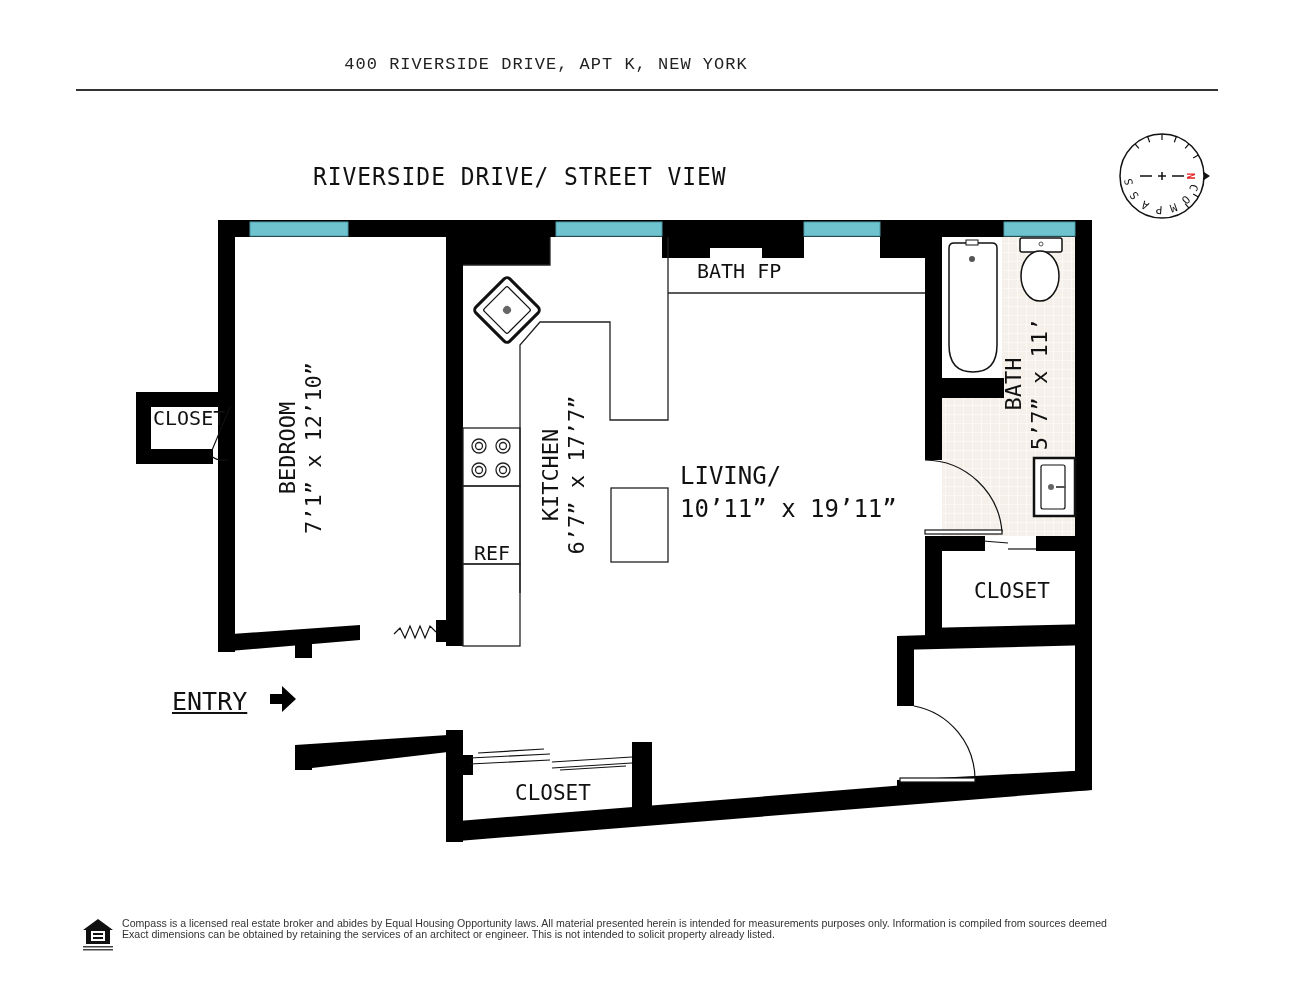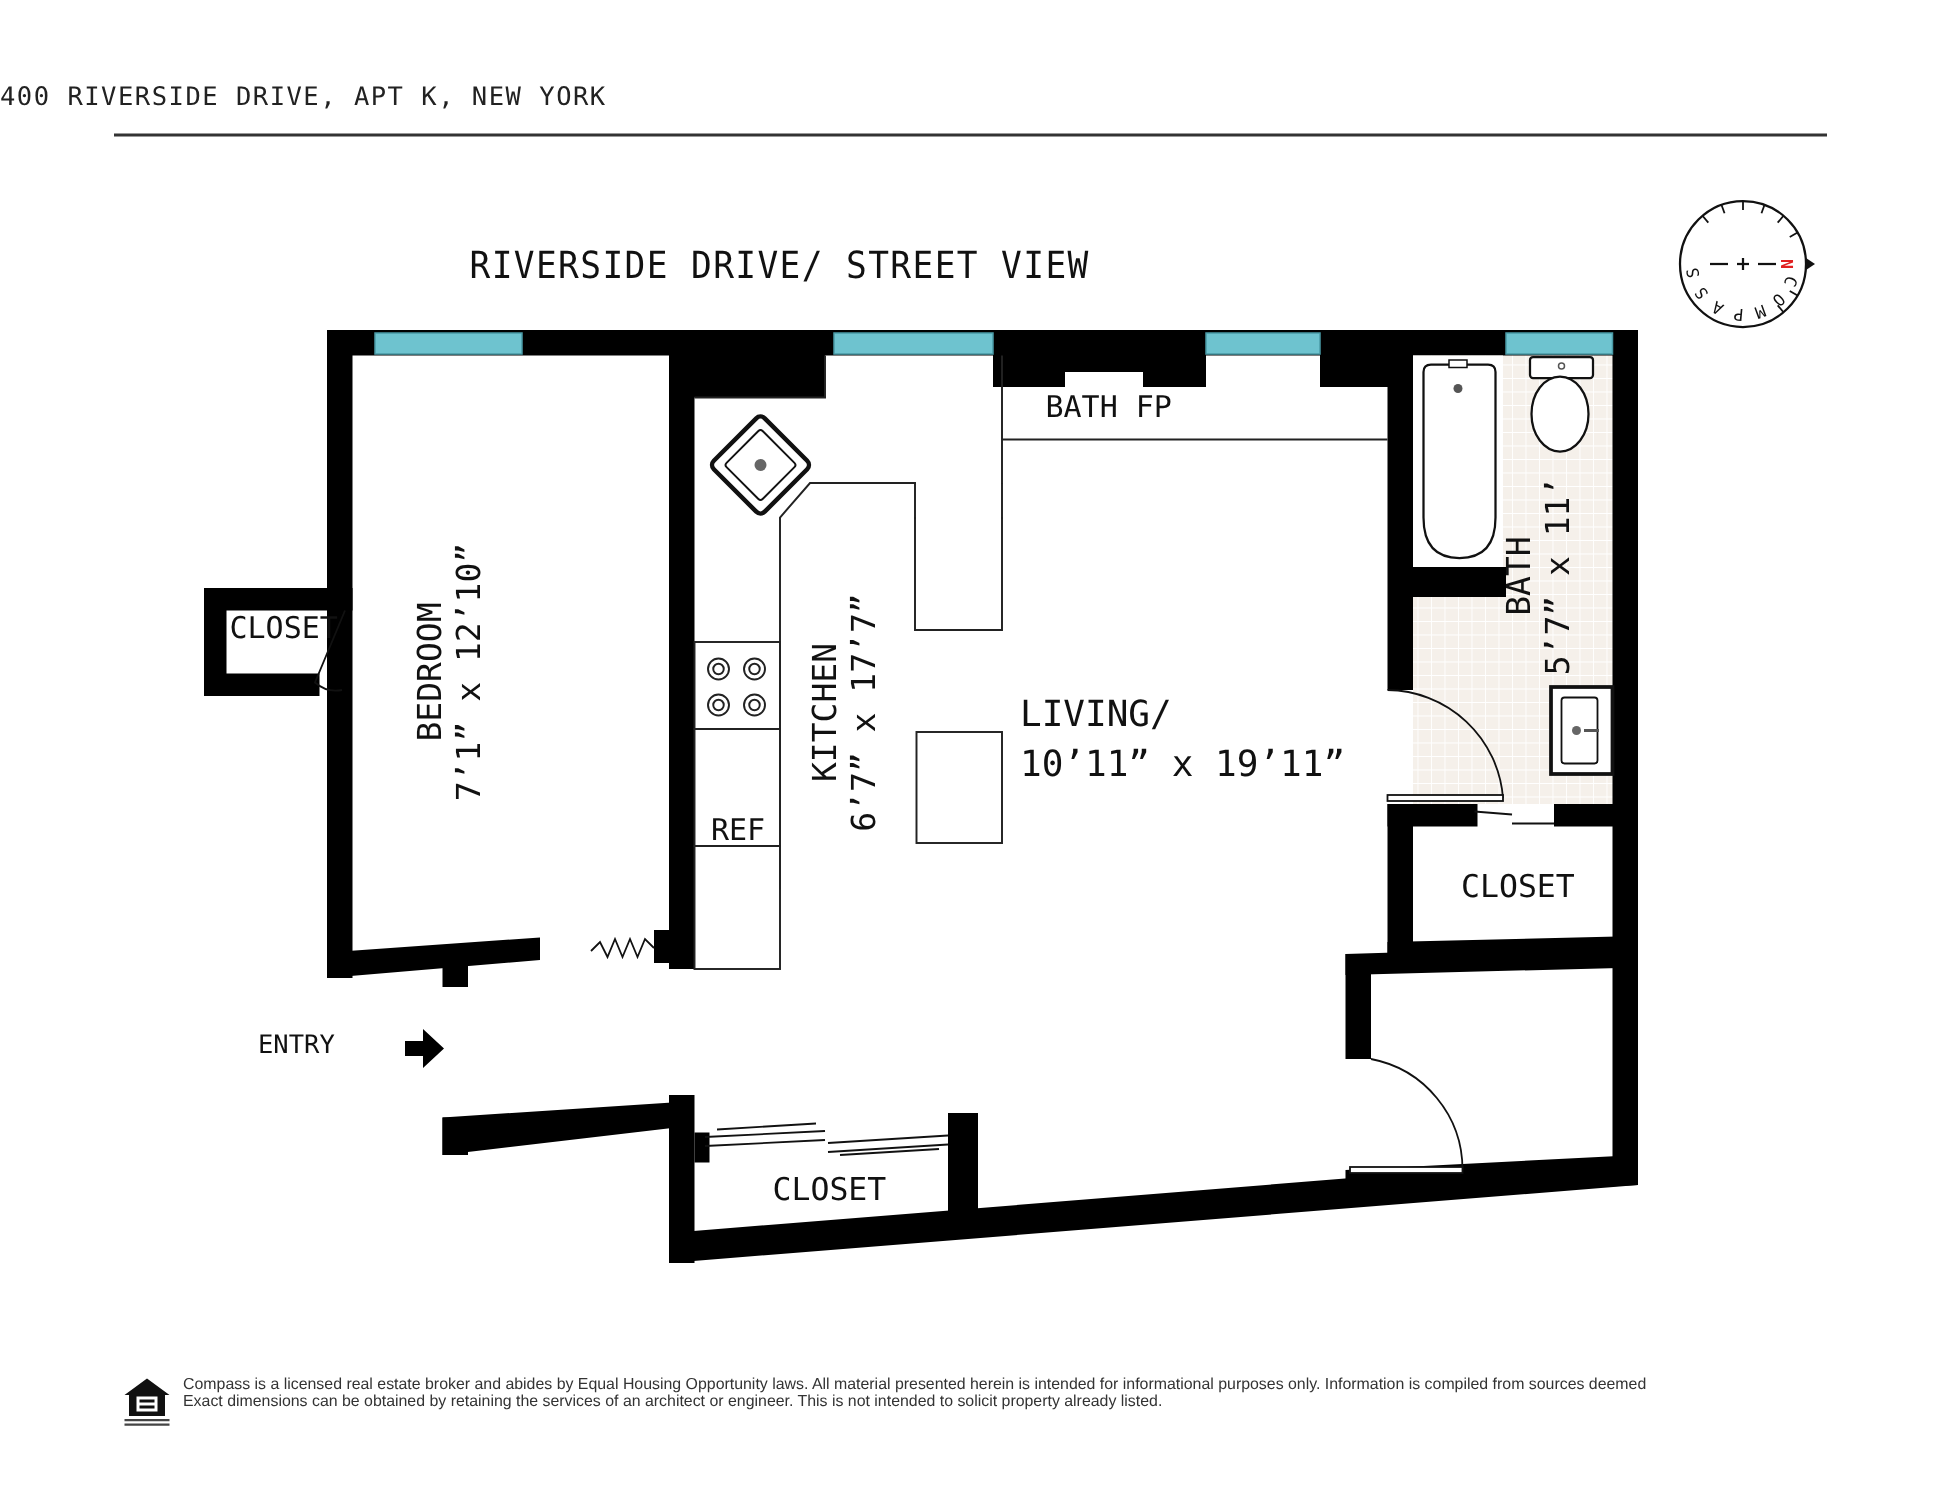--- a/index.html
+++ b/index.html
@@ -1,17 +1,17 @@
 <!DOCTYPE html>
 <html><head>
 <meta charset="utf-8">
 <style>
   html,body{margin:0;padding:0;background:#fff;}
   body{width:1294px;height:1000px;position:relative;overflow:hidden;font-family:"DejaVu Sans Mono","Liberation Mono",monospace;color:#111;}
-  .header{position:absolute;left:0;top:55px;width:1092px;font-size:17px;letter-spacing:1px;color:#222;}
+  .header{position:absolute;left:0;top:55px;width:1092px;text-align:center;font-size:17px;letter-spacing:1px;color:#222;font-family:Liberation Mono, monospace;}
   .header-rule{position:absolute;left:76px;top:89px;width:1142px;height:2px;background:#333;}
   .street{position:absolute;left:313px;top:162px;font-size:25px;letter-spacing:1px;transform:scaleX(0.92);transform-origin:left top;}
   svg.plan{position:absolute;left:0;top:0;}
   .lbl{position:absolute;font-size:22px;white-space:nowrap;color:#111;line-height:1.2;}
   .vert{transform:rotate(-90deg);transform-origin:center center;text-align:center;}
   .footer{position:absolute;left:122px;top:918px;width:1110px;font-family:"Liberation Sans",sans-serif;font-size:10.6px;line-height:11px;color:#333;}
   .eho{position:absolute;left:82px;top:918px;width:32px;height:34px;}
 </style>
 </head>
 <body>
@@ -206,26 +206,26 @@
   <div>10’11” x 19’11”</div>
 </div>
 
 <div class="lbl vert" style="left:960px;top:355px;width:140px;height:58px;">
   <div>BATH</div>
   <div>5’7” x 11’</div>
 </div>
 
 <div class="lbl" style="left:974px;top:579px;font-size:21px;">CLOSET</div>
 <div class="lbl" style="left:515px;top:781px;font-size:21px;">CLOSET</div>
-<div class="lbl" style="left:172px;top:687px;font-size:17px;">ENTRY</div>
+<div class="lbl" style="left:172px;top:687px;font-size:25px;text-decoration:underline;">ENTRY</div>
 
 <svg class="eho" viewBox="0 0 32 34">
   <polygon points="16,1 31,12 28,12 28,26 4,26 4,12 1,12" fill="#111"></polygon>
   <rect x="9" y="13" width="14" height="10" fill="#fff"></rect>
   <rect x="11" y="15" width="10" height="2" fill="#111"></rect>
   <rect x="11" y="19" width="10" height="2" fill="#111"></rect>
   <rect x="1" y="28" width="30" height="1.5" fill="#444"></rect>
   <rect x="1" y="31" width="30" height="1.5" fill="#444"></rect>
 </svg>
 <div class="footer">
-  <div>Compass is a licensed real estate broker and abides by Equal Housing Opportunity laws. All material presented herein is intended for informational purposes only. Information is compiled from sources deemed</div>
+  <div>Compass is a licensed real estate broker and abides by Equal Housing Opportunity laws. All material presented herein is intended for measurements purposes only. Information is compiled from sources deemed</div>
   <div>Exact dimensions can be obtained by retaining the services of an architect or engineer. This is not intended to solicit property already listed.</div>
 </div>
 
 </body></html>

